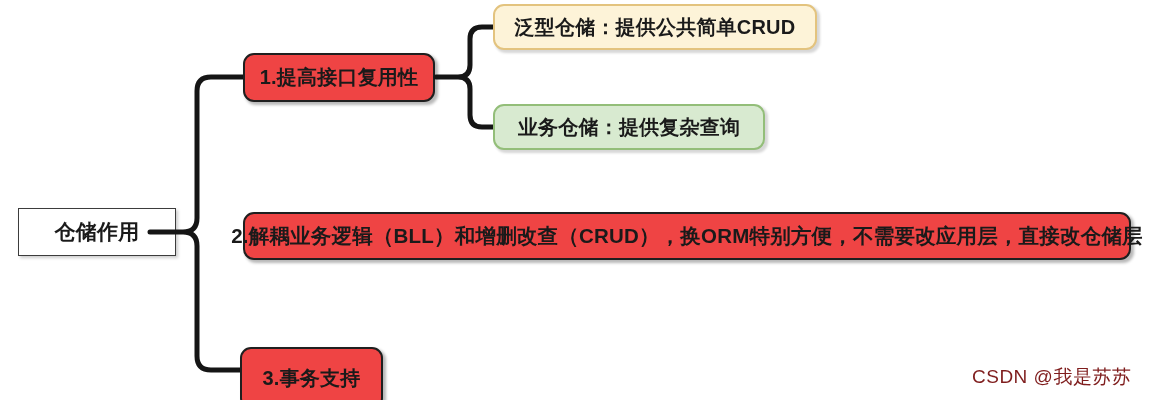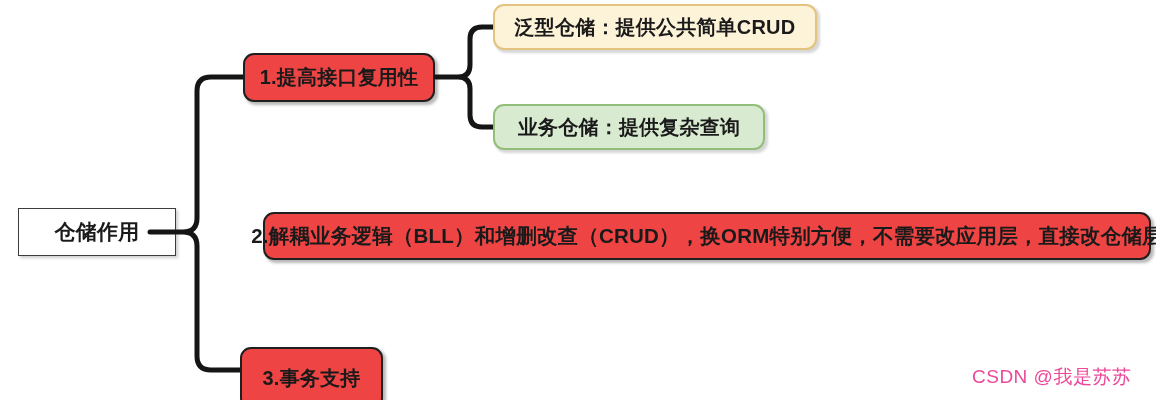--- a/index.html
+++ b/index.html
@@ -95,19 +95,19 @@
   <div class="node node-plain" style="left: 243px; top: 53px; width: 192px; height: 49px;">1.提高接口复用性</div>
 
   <svg class="brace-svg" id="sub-brace" width="80" height="140" style="left:432px; top:14px;">
     <path class="brace-path" id="sub-brace-path" stroke-width="5" d="M 61 13 L 50 13 Q 38 13 38 25 L 38 51 Q 38 63 26 63 L 4 63 M 26 63 Q 38 63 38 75 L 38 101 Q 38 113 50 113 L 61 113" stroke="#151515"></path>
   </svg>
 
   <div class="node node-green" style="left: 493px; top: 104px; width: 272px; height: 46px; background: rgb(216, 234, 208); border-color: rgb(147, 190, 121);">业务仓储：提供复杂查询</div>
 
   <div class="node node-yellow" style="left: 493px; top: 4px; width: 324px; height: 46px; background: rgb(253, 243, 216); border-color: rgb(227, 195, 126);">泛型仓储：提供公共简单CRUD</div>
 
-  <div class="node node-plain node-wide" style="left: 243px; top: 212px; width: 888px; height: 48px; margin-left: 20px;">2.解耦业务逻辑（BLL）和增删改查（CRUD），换ORM特别方便，不需要改应用层，直接改仓储层</div>
+  <div class="node node-plain node-wide" style="left: 243px; top: 212px; width: 888px; height: 48px;">2.解耦业务逻辑（BLL）和增删改查（CRUD），换ORM特别方便，不需要改应用层，直接改仓储层</div>
 
   <div class="node node-plain" style="left: 240px; top: 347px; width: 143px; height: 62px;">3.事务支持</div>
 
-  <div class="watermark" id="watermark" style="left: 972px; top: 364px; color: #ec4899;">CSDN @我是苏苏</div>
+  <div class="watermark" id="watermark" style="left: 972px; top: 364px; color: #7f1d1d;">CSDN @我是苏苏</div>
 
 </div>
 
 </body></html>

